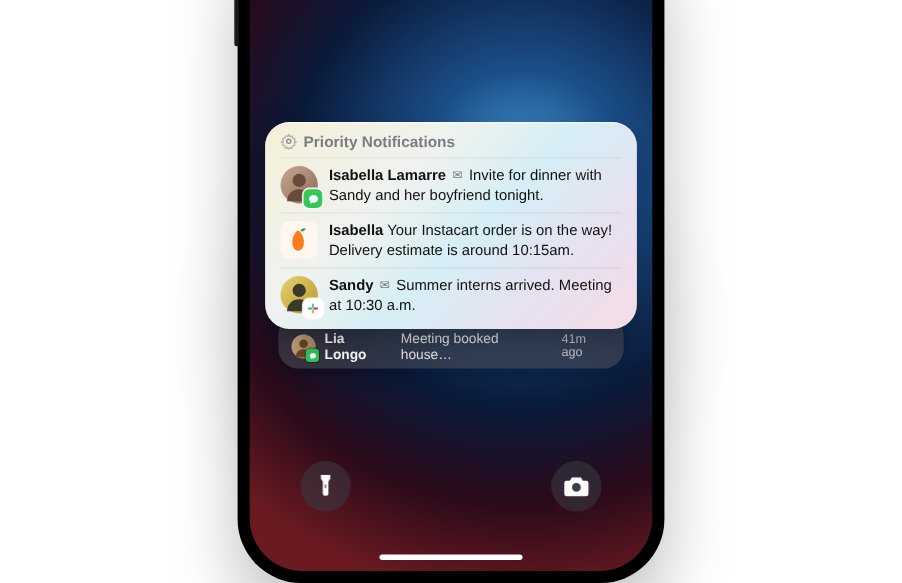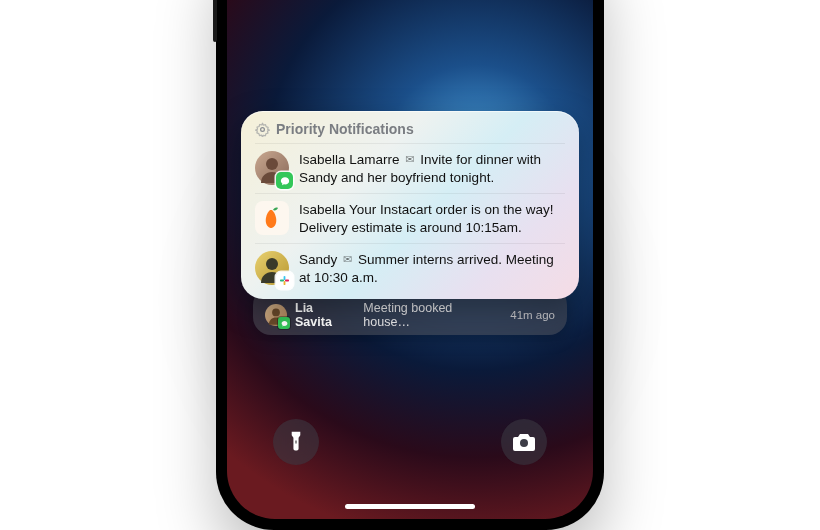--- a/index.html
+++ b/index.html
@@ -46,21 +46,21 @@
     }
     .priority-card {
       position: relative;
       z-index: 2;
       border-radius: 22px;
       background: linear-gradient(135deg, #f5f0d8 0%, #eef2f0 35%, #d5eef5 55%, #e8e0f0 78%, #f5dce5 100%);
       box-shadow: 0 10px 30px rgba(0,0,0,0.35), 0 1px 0 rgba(255,255,255,0.6) inset;
       padding: 10px 14px 6px 14px;
     }
     .priority-header {
-      display: flex; align-items: center; gap: 6px;
+      display: flex; gap: 6px;
       color: #7a7d82; font-size: 14px; font-weight: 600;
       margin-bottom: 6px;
     }
     .gear-icon svg { display:block; }
     .notif-row {
       display: flex; gap: 10px; padding: 7px 0;
       border-top: 1px solid rgba(0,0,0,0.06);
       align-items: flex-start;
       font-size: 13.5px; line-height: 1.3; color: #111;
     }
@@ -74,21 +74,21 @@
     .app-badge {
       position: absolute; right:-4px; bottom:-4px; width:17px; height:17px; border-radius:5px;
       box-shadow: 0 0 0 1.5px rgba(255,255,255,0.9);
       display:flex; align-items:center; justify-content:center;
     }
     .app-icon {
       width:34px; height:34px; border-radius:8px; flex:0 0 34px;
       display:flex; align-items:center; justify-content:center;
     }
     .notif-text { flex:1; }
-    .sender { font-weight: 400; }
+    .sender { font-weight: 700; }
     .reply-glyph { opacity:.55; font-size:11px; margin:0 2px; vertical-align:1px;}
     .secondary-card {
       position: relative; z-index:1;
       margin: -12px 12px 0 12px;
       border-radius: 18px;
       background: rgba(80,80,88,0.55);
       backdrop-filter: blur(10px);
       padding: 14px 12px 6px 12px;
       display:flex; align-items:center; gap:8px;
       color: #e8e8ea; font-size: 12.5px;
@@ -208,21 +208,21 @@
           <svg width="22" height="22" viewBox="0 0 34 34">
               <circle cx="17" cy="13" r="6" fill="#6a4a2a"></circle>
               <path d="M6 32c0-7 5-11 11-11s11 4 11 11" fill="#6a4a2a"></path>
             </svg>
           <div class="sec-badge">
             <svg width="7" height="7" viewBox="0 0 24 24" fill="#fff">
                 <path d="M12 3C6.5 3 2 6.8 2 11.5c0 2.6 1.4 4.9 3.6 6.5L5 22l4.3-2.1c.9.2 1.8.3 2.7.3 5.5 0 10-3.8 10-8.5S17.5 3 12 3z"></path>
               </svg>
           </div>
         </div>
-        <span class="sec-sender">Lia Savita</span>
+        <span class="sec-sender">Lia Longo</span>
         <span>Meeting booked house…</span>
         <span class="sec-time">41m ago</span>
       </div>
     </div>
 
     <div class="quick-actions">
       <div class="qa-btn">
         <svg width="20" height="24" viewBox="0 0 20 28" fill="#fff">
           <path d="M5 2h10v4l-2 3v13a2 2 0 0 1-2 2H9a2 2 0 0 1-2-2V9L5 6V2z"></path>
           <rect x="9" y="12" width="2" height="4" rx="1" fill="#000" opacity=".5"></rect>

